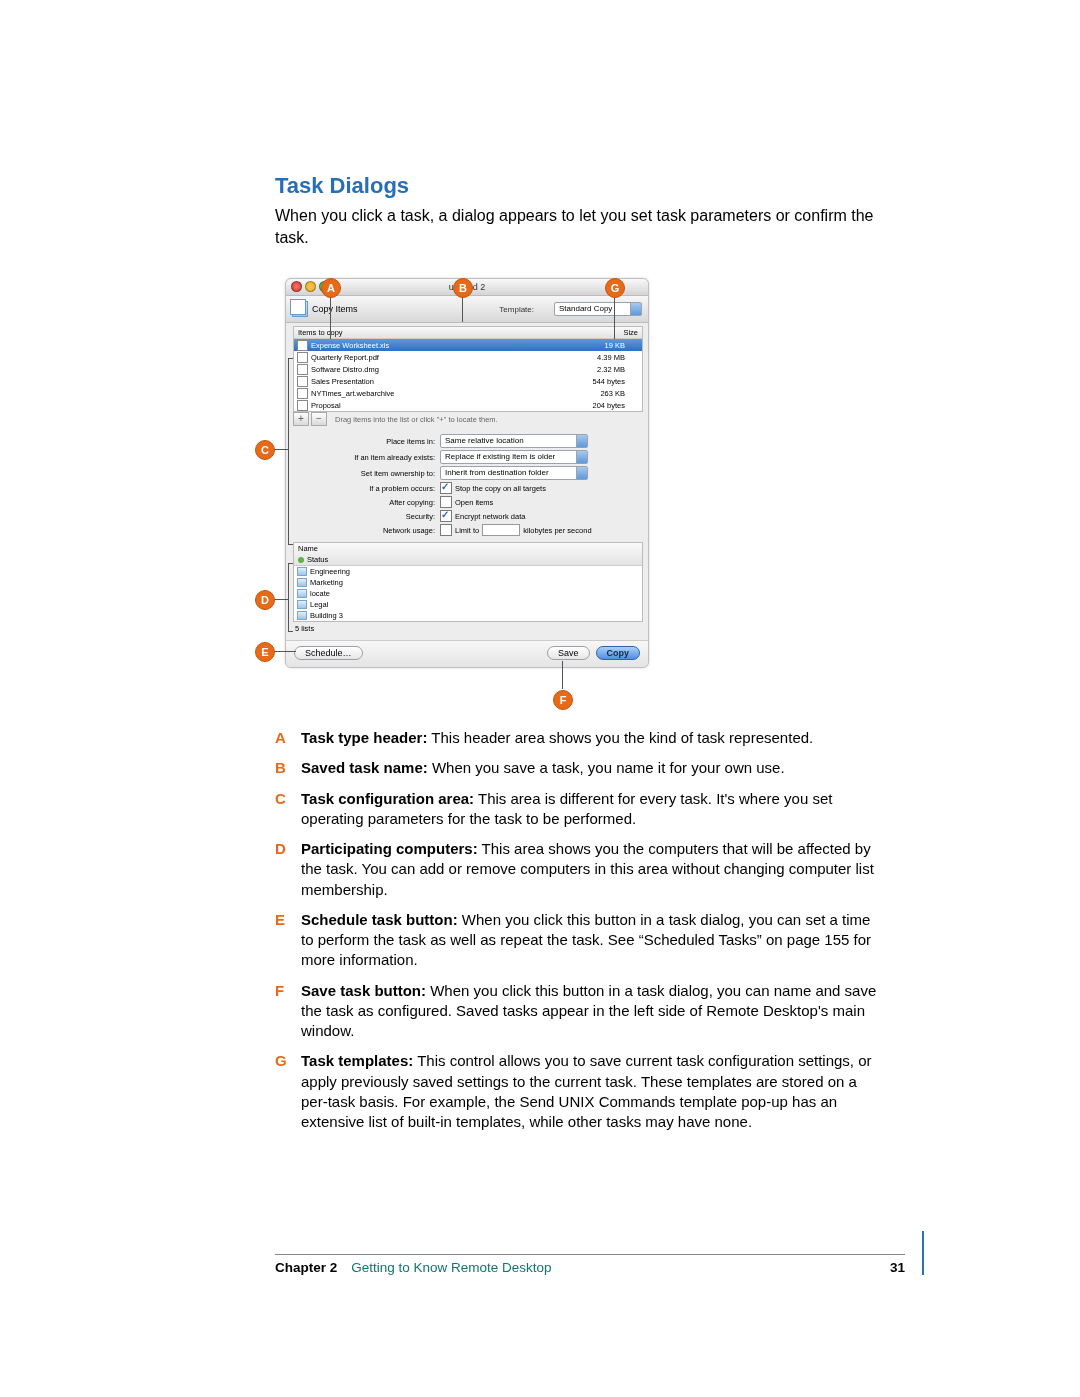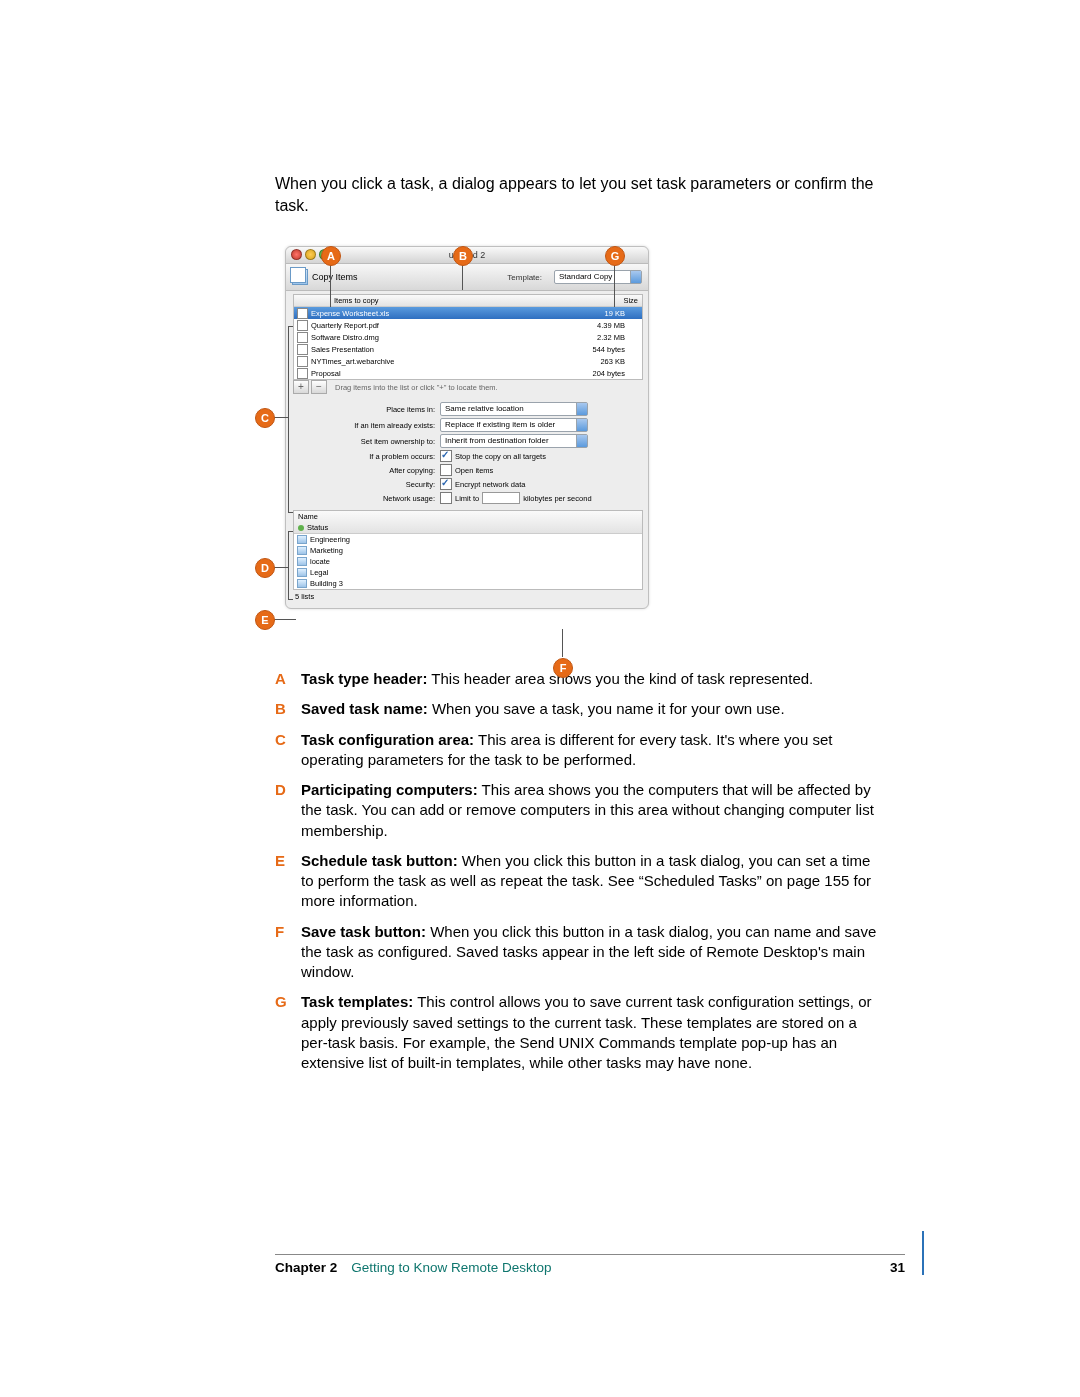--- a/index.html
+++ b/index.html
@@ -99,21 +99,21 @@
     margin-right: 4px;
     position: relative;
   }
   .hdrbar .icon-copy:after{
     content:""; position:absolute; left:-3px; top:-3px;
     width:14px; height:14px; border:1px solid #6a9ac7;
     background:#fff;
   }
   .hdrbar .task-name { font-size: 9px; font-weight: 500; }
   .spacer { flex: 1; }
-  .tmpl-label { font-size: 8px; color: #333; margin-right: 12px; }
+  .tmpl-label { font-size: 8px; color: #333; margin-right: 20px; }
   .select {
     display: inline-block;
     background: #fff;
     border: 1px solid #9aa3ac;
     border-radius: 2px;
     font-size: 8px;
     padding: 0 12px 0 4px;
     height: 12px;
     line-height: 12px;
     position: relative;
@@ -135,21 +135,21 @@
     border: 1px solid #bbb;
     width: 100%;
     font-size: 7.5px;
   }
   .items-table .thead {
     display: flex;
     background: linear-gradient(#fafafa,#e3e3e3);
     border-bottom: 1px solid #ccc;
   }
   .items-table .thead div { padding: 1px 4px; }
-  .items-table .thead .col-name { flex: 1; margin-left: 36px; }
+  .items-table .thead .col-name { flex: 1; }
   .items-table .thead .col-size { width: 58px; text-align: right; }
   .items-table .row {
     display: flex;
     height: 12px;
     align-items: center;
   }
   .items-table .row .ficon {
     width: 9px; height: 9px; margin: 0 3px;
     background: #fff; border: 1px solid #888;
     position: relative;
@@ -286,20 +286,21 @@
     bottom: 122px;
     width: 2px;
     height: 44px;
     background: #2b72b8;
   }
 </style>
 </head>
 <body>
 
 <div class="page">
+  <h2 class="section">Task Dialogs</h2>
   <p class="intro">When you click a task, a dialog appears to let you set task parameters or confirm the task.</p>
 
   <div class="figure">
 
     <div class="callout" style="left:36px; top:0;">A</div>
     <div class="leader-v" style="left:45px; top:19px; height:42px;"></div>
     <div class="callout" style="left:168px; top:0;">B</div>
     <div class="leader-v" style="left:177px; top:19px; height:25px;"></div>
     <div class="callout" style="left:320px; top:0;">G</div>
     <div class="leader-v" style="left:329px; top:19px; height:42px;"></div>
@@ -448,20 +449,26 @@
               </div>
               <div class="crow">
                 <div class="cicon"></div>
                 <div>Building 3</div>
               </div>
             </div>
         </div>
         <div class="comps-foot">5 lists</div>
       </div>
 
+      <div class="btnbar">
+        <button class="macbtn">Schedule…</button>
+        <div class="spacer"></div>
+        <button class="macbtn">Save</button>
+        <button class="macbtn primary" style="margin-left:6px;">Copy</button>
+      </div>
     </div>
   </div>
 
   <div class="defs" id="defs">
       <div class="drow">
         <div class="dlet">A</div>
         <div class="dbody"><span class="dterm">Task type header:</span><span> This header area shows you the kind of task represented.</span></div>
       </div>
       <div class="drow">
         <div class="dlet">B</div>

